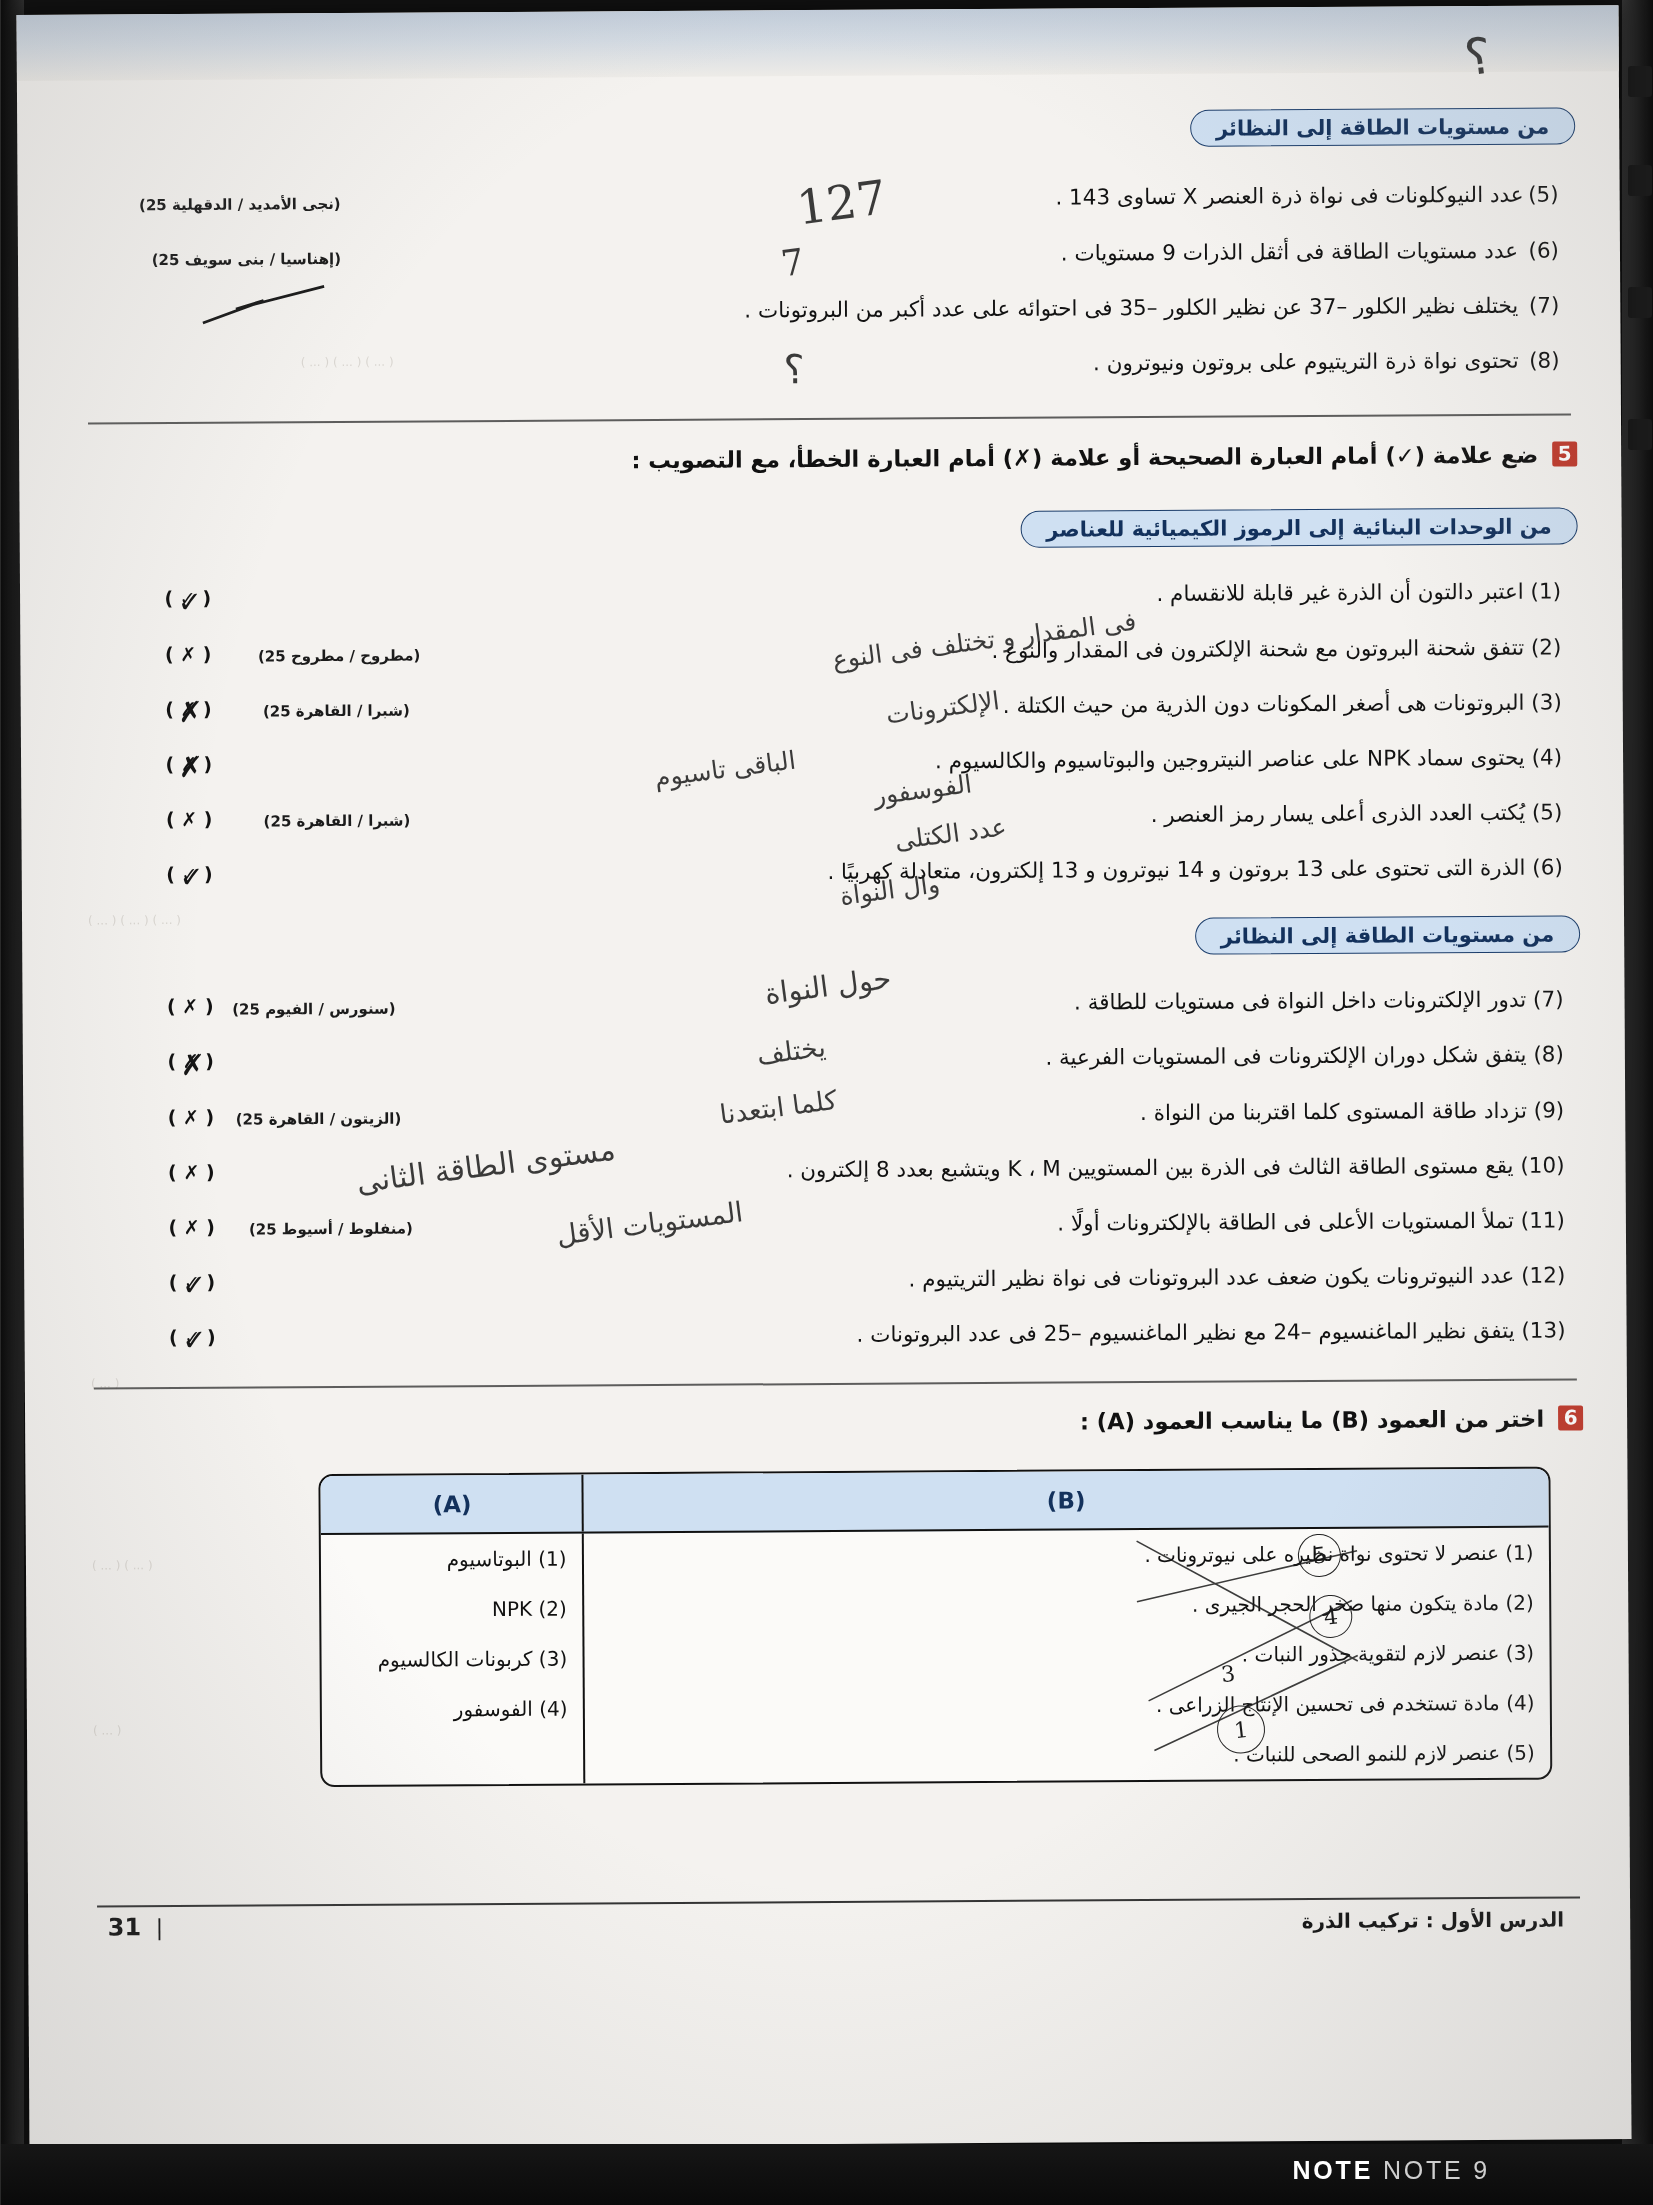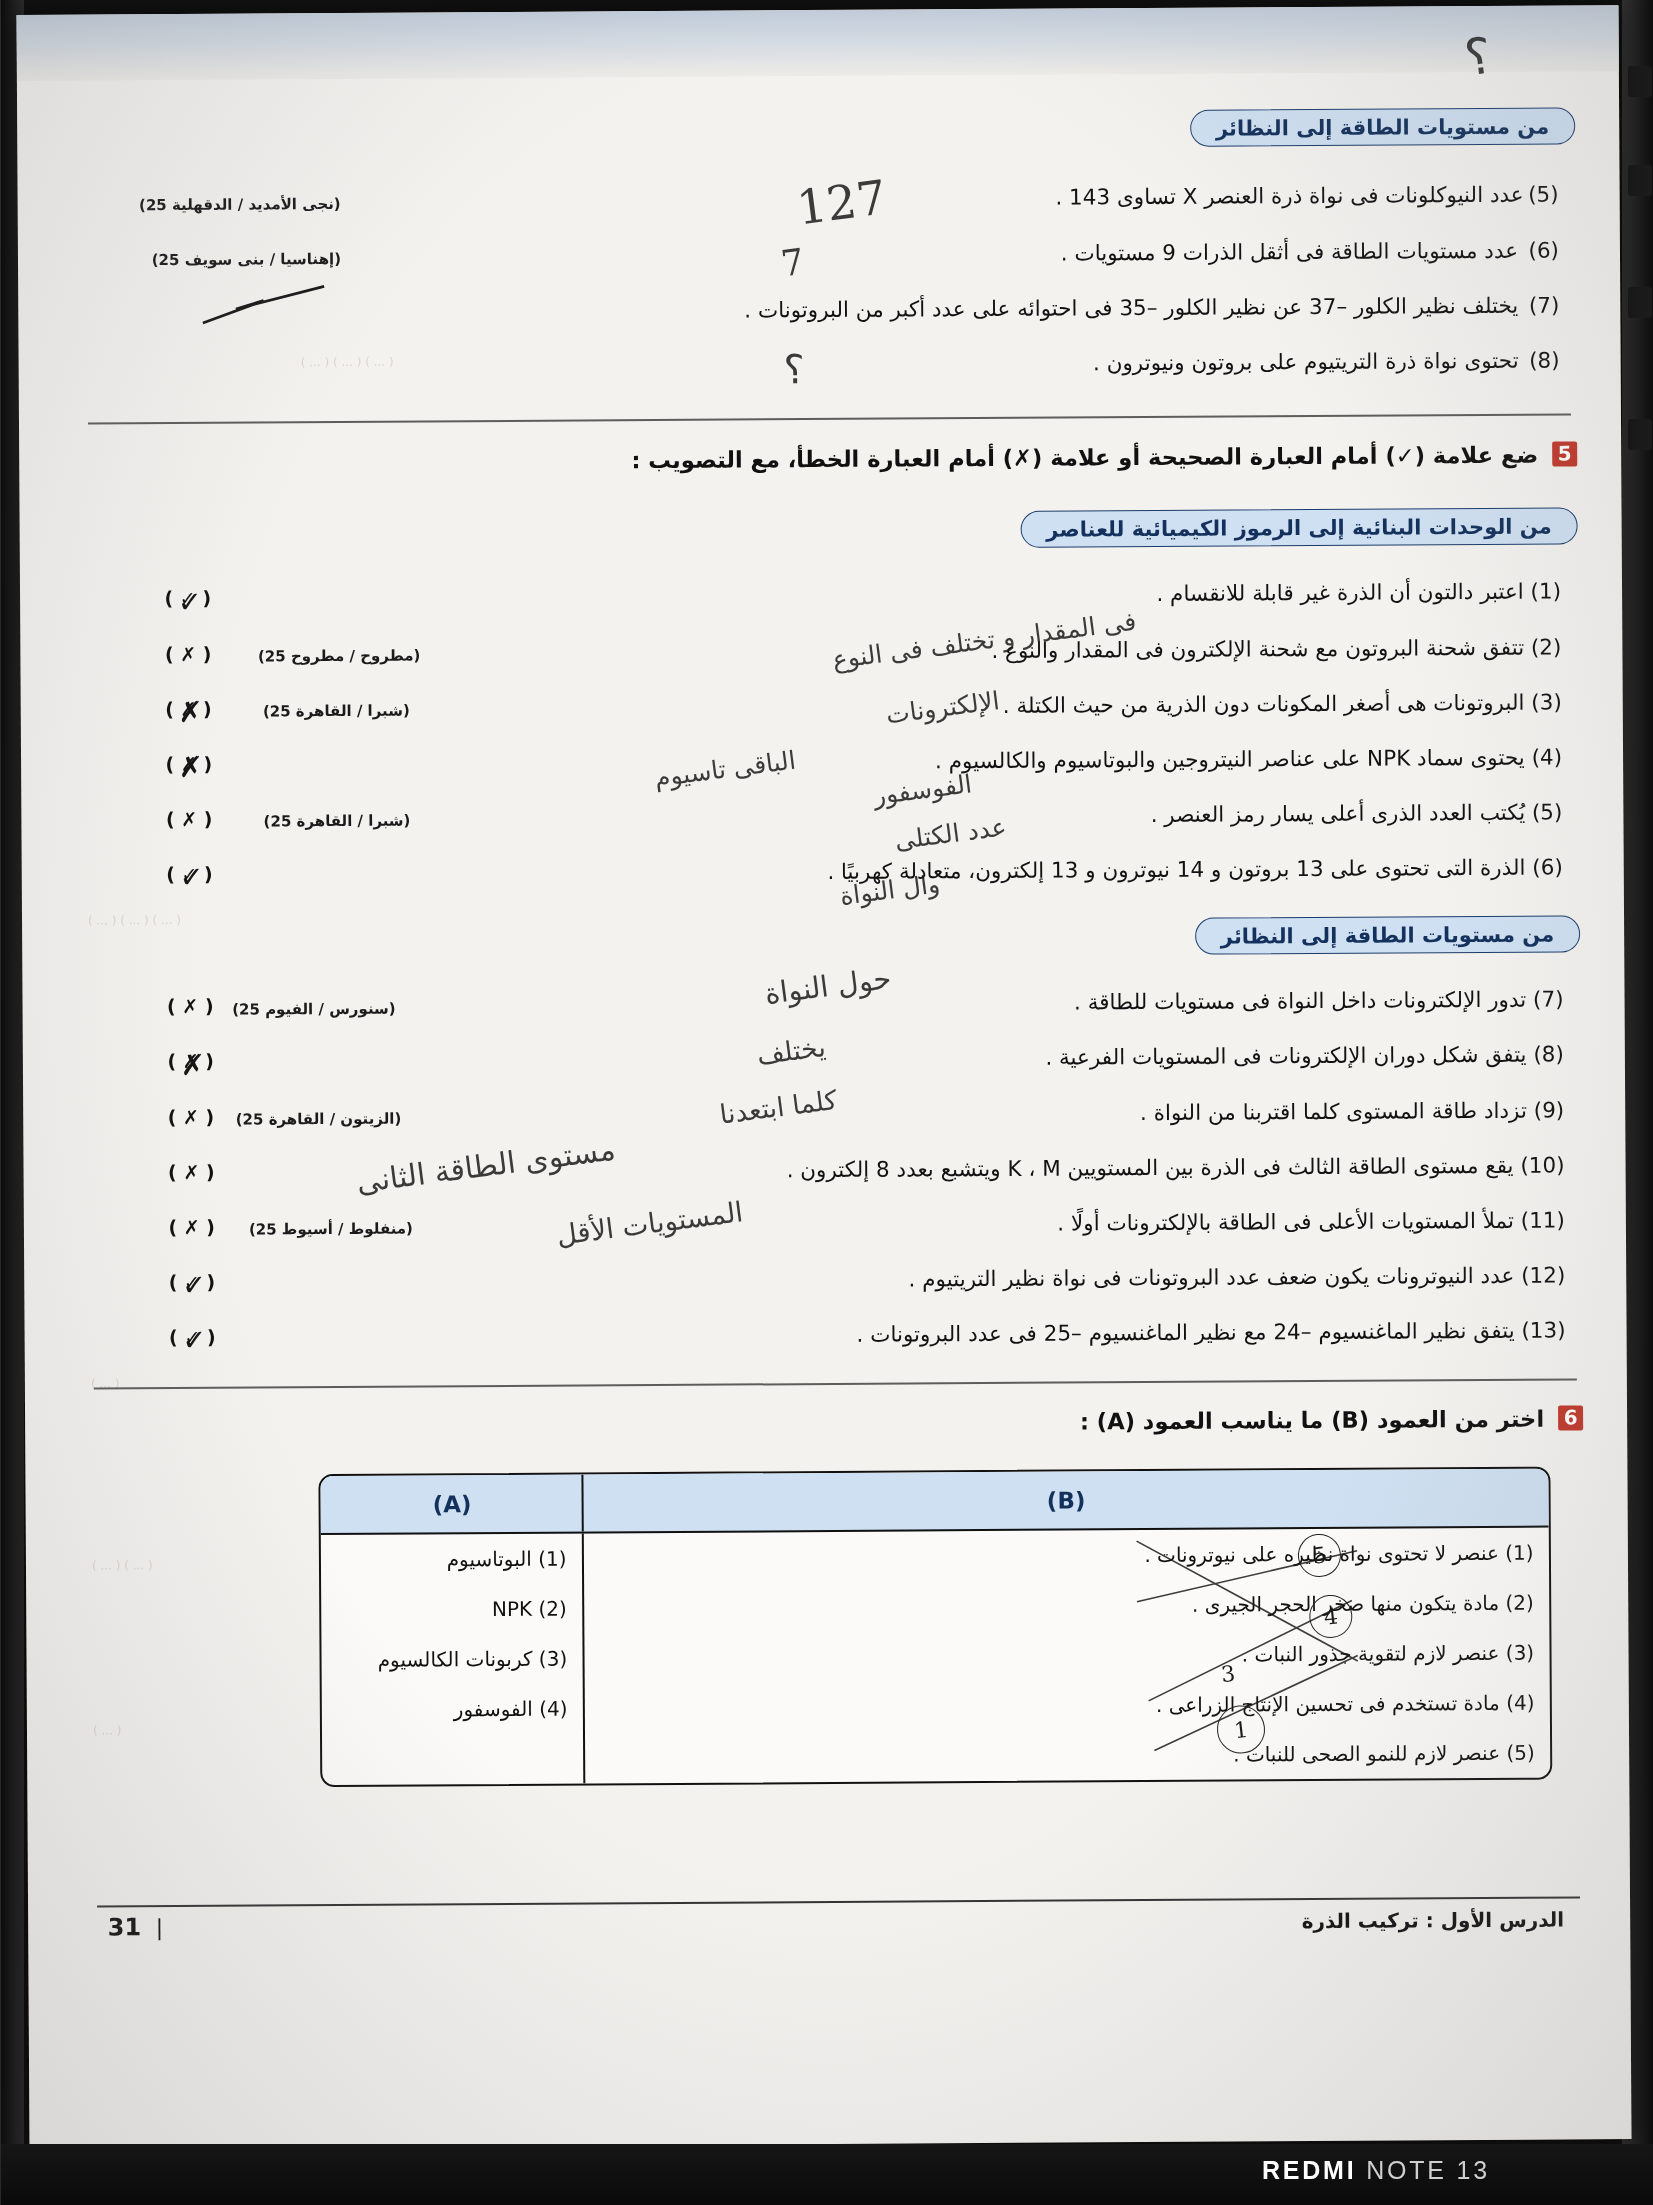--- a/index.html
+++ b/index.html
@@ -364,17 +364,17 @@
         <path d="M10,80 L120,40 L70,55 L230,15" stroke="#1a1a1a" stroke-width="5" fill="none"></path>
       </svg>
 
     </div>
 
     <div class="vignette"></div>
   </div>
 
   <div class="bottom-dark"></div>
   <div class="watermark">
-    <b>REDMI</b>
-    <span>NOTE 13</span>
+    <b>NOTE</b>
+    <span>NOTE 9</span>
   </div>
 </div>
 
 
 </body></html>

